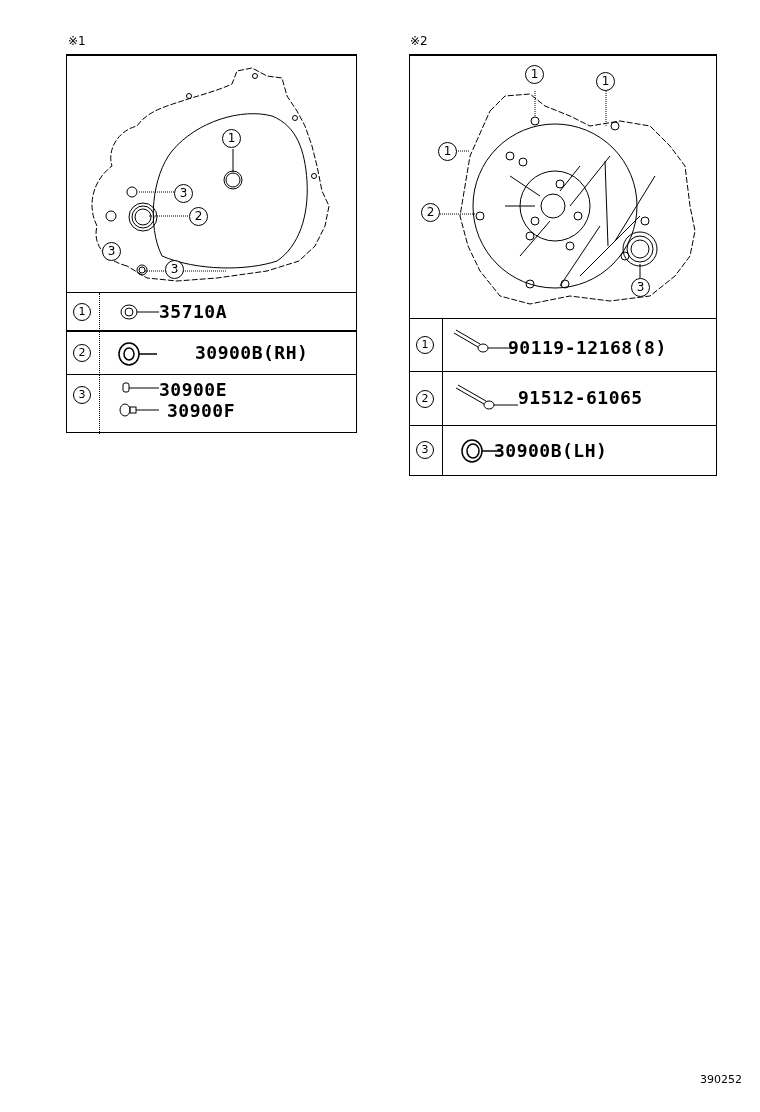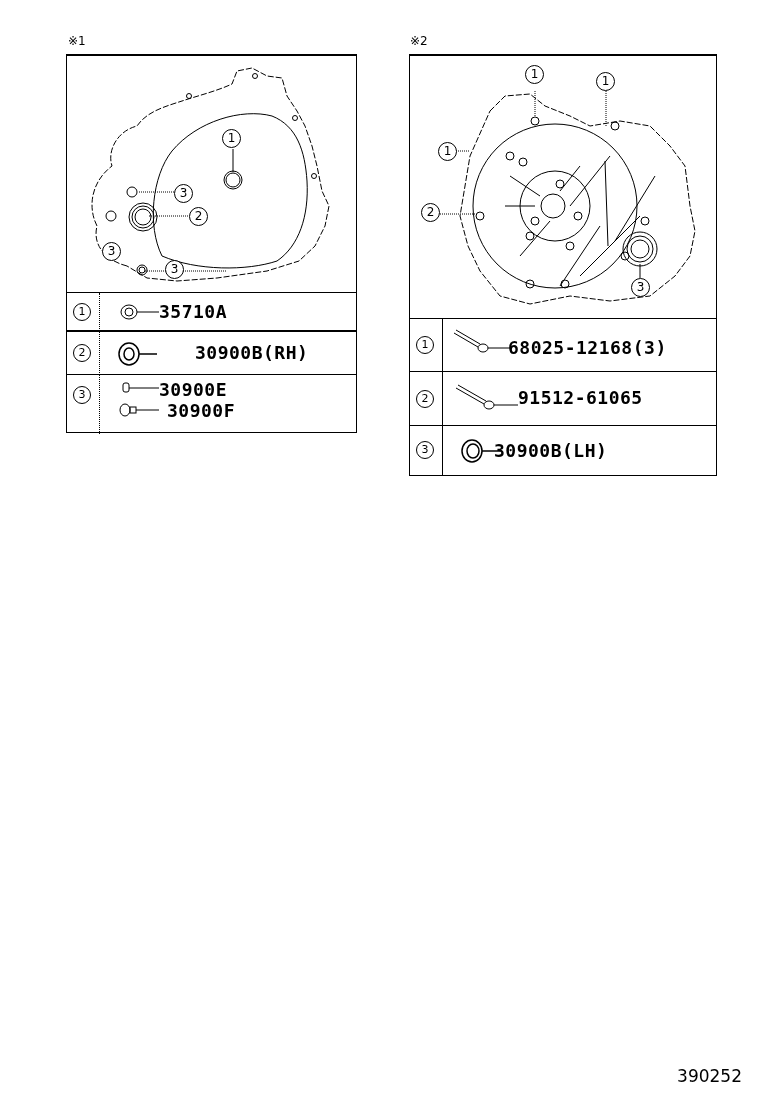--- a/index.html
+++ b/index.html
@@ -10,21 +10,21 @@
   .figure { position: absolute; left: 0; top: 0; right: 0; }
   .row { position: absolute; left: 0; right: 0; border-top: 1px solid #000; }
   .row.thick { border-top-width: 2px; }
   .num-cell { position: absolute; left: 0; top: 0; bottom: 0; border-right: 1px dotted #000; }
   .circ { position: absolute; width: 16px; height: 16px; border: 1px solid #000; border-radius: 50%;
           font-family: "DejaVu Sans", sans-serif; font-size: 11px; line-height: 16px; text-align: center; background: #fff; }
   .pn { position: absolute; font-family: "DejaVu Sans Mono", monospace; font-weight: bold; font-size: 18px; letter-spacing: 0.5px; white-space: nowrap; }
   .part-icon { position: absolute; }
   .callout { position: absolute; width: 17px; height: 17px; border: 1px solid #000; border-radius: 50%;
              font-family: "DejaVu Sans", sans-serif; font-size: 12px; line-height: 17px; text-align: center; background: #fff; }
-  .footer-code { position: absolute; right: 18px; bottom: 26px; font-family: "DejaVu Sans", sans-serif; font-size: 17px; }
+  .footer-code { position: absolute; right: 18px; bottom: 26px; font-family: "DejaVu Sans", sans-serif; font-size: 11px; }
 </style>
 </head>
 <body>
 
 <div class="panel-label" style="left:68px; top:34px;">※1</div>
 
 <div class="box" style="left:66px; top:54px; width:291px; height:379px;">
   <svg class="figure" width="289" height="238" viewBox="0 0 289 238" style="position:absolute;left:0;top:0;">
     <g fill="none" stroke="#000" stroke-width="1">
 
@@ -144,21 +144,21 @@
     <div class="num-cell" style="width:32px; border-right:1px solid #000;">
         <div class="circ" style="left:6px; top:17px;">1</div>
       </div>
     <svg class="part-icon" width="70" height="30" style="left:40px; top:10px;">
       <g fill="none" stroke="#000">
           <path d="M4,4 L28,18 M6,1 L30,15"></path>
           <ellipse cx="33" cy="19" rx="5" ry="4"></ellipse>
           <line x1="38" y1="19" x2="62" y2="19"></line>
         </g>
     </svg>
-    <div class="pn" style="left:98px; top:18px;">68025-12168(3)</div>
+    <div class="pn" style="left:98px; top:18px;">90119-12168(8)</div>
   </div>
   <div class="row" style="top:315px; height:54px;">
     <div class="num-cell" style="width:32px; border-right:1px solid #000;">
         <div class="circ" style="left:6px; top:18px;">2</div>
       </div>
     <svg class="part-icon" width="80" height="34" style="left:42px; top:12px;">
       <g fill="none" stroke="#000">
           <path d="M4,4 L32,20 M6,1 L34,17"></path>
           <ellipse cx="37" cy="21" rx="5" ry="4"></ellipse>
           <line x1="42" y1="21" x2="66" y2="21"></line>

